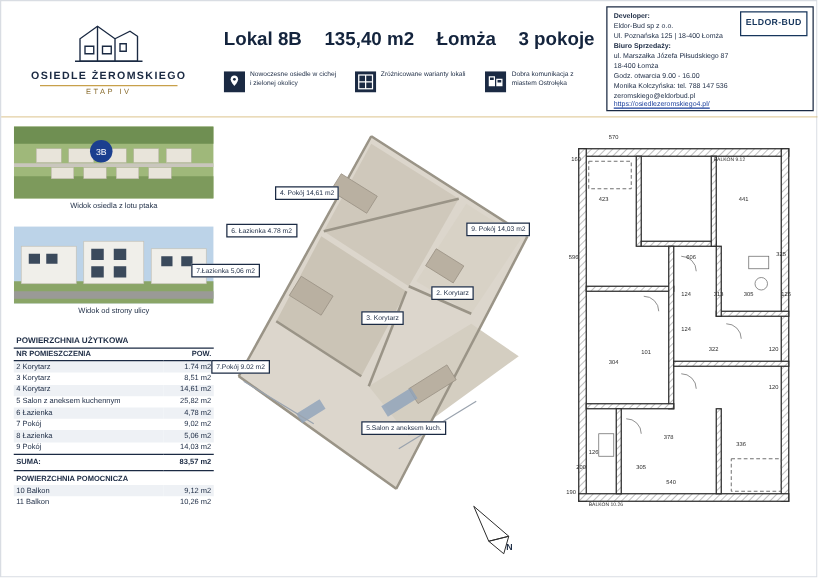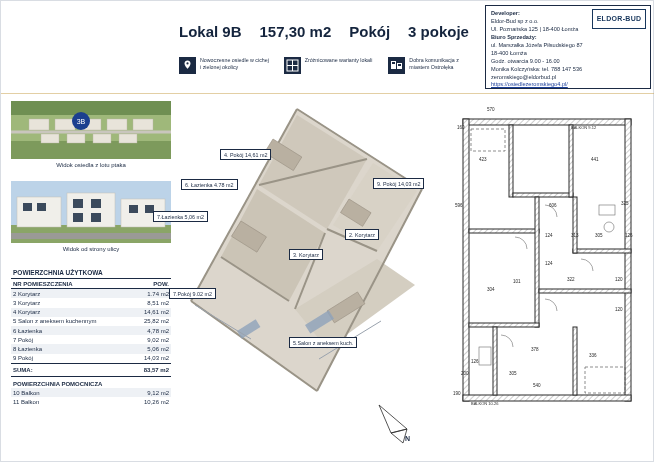--- a/index.html
+++ b/index.html
@@ -80,25 +80,43 @@
   .compass { position:absolute; left:372px; top:398px; width:44px; height:50px; }
   .compass .n { position:absolute; left:32px; top:36px; font-size:7px; font-weight:bold; }
 </style>
 </head>
 <body>
 
 <div class="page">
 
   <div class="header">
 
+    <div class="logo-box">
+      <div class="logo-mark">
+        <svg width="58" height="34" viewBox="0 0 58 34">
+          <g fill="none" stroke="#1b2a43" stroke-width="1.1">
+            <path d="M6 32 V14 L20 4 L34 14 V32 Z"></path>
+            <path d="M20 4 V32"></path>
+            <path d="M34 14 L46 8 L52 12 V32 H34"></path>
+            <path d="M10 20 h7 v6 h-7 z"></path>
+            <path d="M24 20 h7 v6 h-7 z"></path>
+            <path d="M38 18 h5 v6 h-5 z"></path>
+            <path d="M2 32 H56"></path>
+          </g>
+        </svg>
+      </div>
+      <div class="logo-name">OSIEDLE ŻEROMSKIEGO</div>
+      <div class="logo-rule"></div>
+      <div class="logo-sub">ETAP IV</div>
+    </div>
 
     <div class="title-row">
-      <div class="t">Lokal 9B</div>
-      <div class="t">157,30 m2</div>
-      <div class="t">Pokój</div>
+      <div class="t">Lokal 8B</div>
+      <div class="t">135,40 m2</div>
+      <div class="t">Łomża</div>
       <div class="t">3 pokoje</div>
     </div>
 
     <div class="feat-row">
       <div class="feat">
         <div class="ic">
           <svg width="17" height="17" viewBox="0 0 17 17">
               <rect x="0" y="0" width="17" height="17" fill="#1b2a43"></rect>
           <path d="M8.5 3.4c-1.7 0-3 1.3-3 3 0 2.2 3 5.4 3 5.4s3-3.2 3-5.4c0-1.7-1.3-3-3-3z" fill="#fff"></path>
           <circle cx="8.5" cy="6.4" r="1.1" fill="#1b2a43"></circle>

